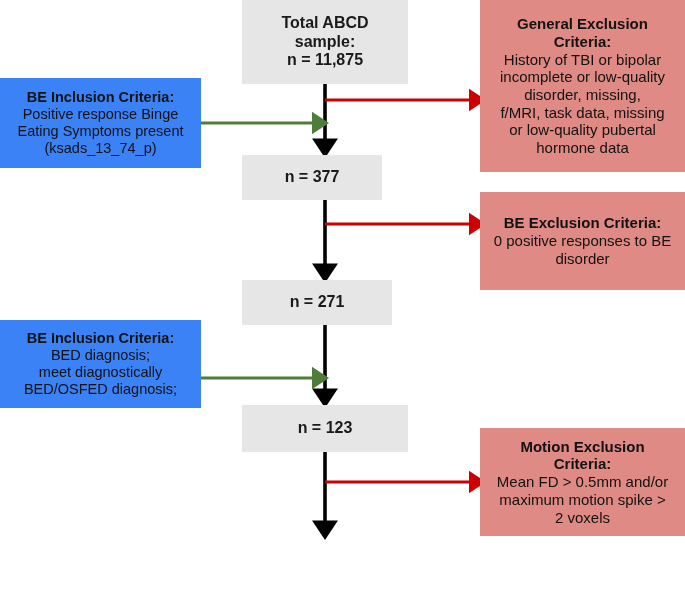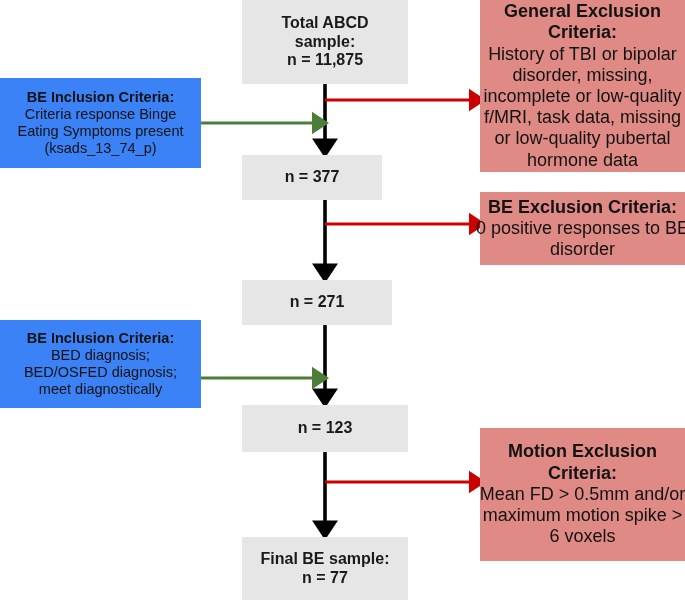--- a/index.html
+++ b/index.html
@@ -39,21 +39,21 @@
   }
   .green-box {
     background: #3b82f6;
     color: #121212;
     font-size: 14.5px;
     padding: 4px 6px;
   }
   .red-box {
     background: #e08a85;
     color: #121212;
-    font-size: 18px;
+    font-size: 15px;
     padding: 16px 6px;
   }
   .box .title {
     font-weight: bold;
   }
   .box .line {
     display: block;
     white-space: nowrap;
   }
   svg.arrows {
@@ -106,57 +106,53 @@
   </div>
 
   <div class="box grey-box" style="left:242px; top:280px; width:150px; height:45px;">
     <span class="line">n = 271</span>
   </div>
 
   <div class="box grey-box" style="left:242px; top:405px; width:166px; height:47px;">
     <span class="line">n = 123</span>
   </div>
 
-  <div class="box grey-box" style="left:242px; top:537px; width:166px; height:63px;">
-    <span class="line">Final BE sample:</span>
-    <span class="line">n = 77</span>
-  </div>
 
   <div class="box green-box" style="left:0px; top:78px; width:201px; height:90px;">
     <span class="line title">BE Inclusion Criteria:</span>
-    <span class="line">Criteria response Binge</span>
+    <span class="line">Positive response Binge</span>
     <span class="line">Eating Symptoms present</span>
     <span class="line">(ksads_13_74_p)</span>
   </div>
 
   <div class="box green-box" style="left:0px; top:320px; width:201px; height:88px;">
     <span class="line title">BE Inclusion Criteria:</span>
     <span class="line">BED diagnosis;</span>
+    <span class="line">meet diagnostically</span>
     <span class="line">BED/OSFED diagnosis;</span>
-    <span class="line">meet diagnostically</span>
   </div>
 
   <div class="box red-box" style="left:480px; top:0px; width:205px; height:172px;">
     <span class="line title">General Exclusion</span>
     <span class="line title">Criteria:</span>
     <span class="line">History of TBI or bipolar</span>
+    <span class="line">incomplete or low-quality</span>
     <span class="line">disorder, missing,</span>
-    <span class="line">incomplete or low-quality</span>
     <span class="line">f/MRI, task data, missing</span>
     <span class="line">or low-quality pubertal</span>
     <span class="line">hormone data</span>
   </div>
 
-  <div class="box red-box" style="left:480px; top:192px; width:205px; height:73px;">
+  <div class="box red-box" style="left:480px; top:192px; width:205px; height:98px;">
     <span class="line title">BE Exclusion Criteria:</span>
     <span class="line">0 positive responses to BE</span>
     <span class="line">disorder</span>
   </div>
 
-  <div class="box red-box" style="left:480px; top:428px; width:205px; height:133px;">
+  <div class="box red-box" style="left:480px; top:428px; width:205px; height:108px;">
     <span class="line title">Motion Exclusion</span>
     <span class="line title">Criteria:</span>
     <span class="line">Mean FD &gt; 0.5mm and/or</span>
     <span class="line">maximum motion spike &gt;</span>
-    <span class="line">6 voxels</span>
+    <span class="line">2 voxels</span>
   </div>
 
 </div>
 
 </body></html>

